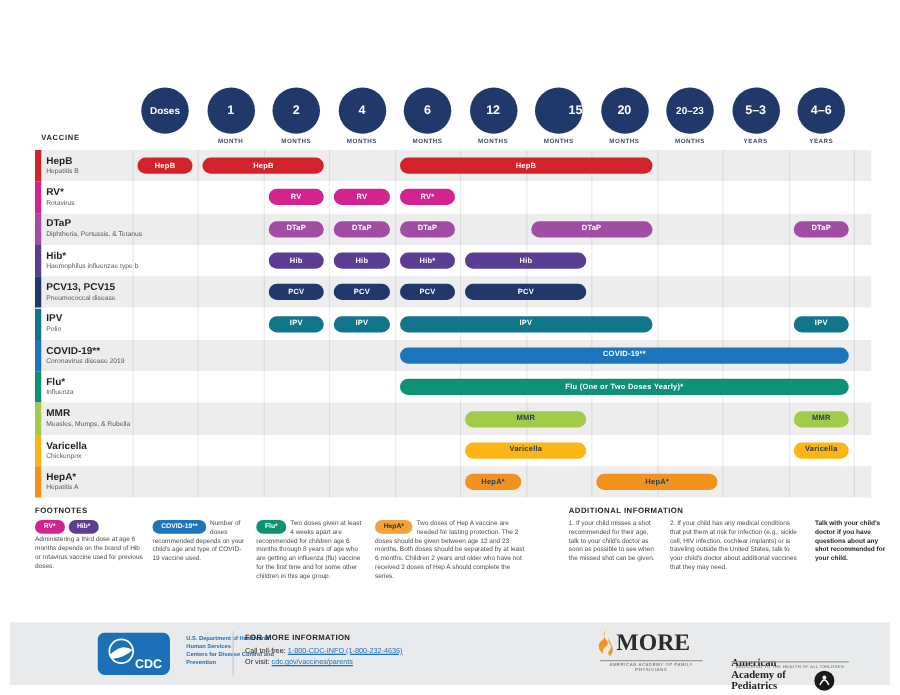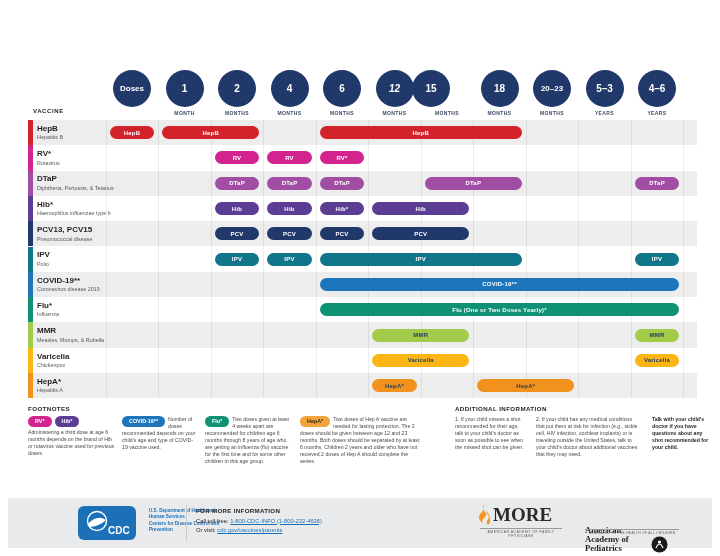--- a/index.html
+++ b/index.html
@@ -73,30 +73,30 @@
       </div>
       <div class="age-sub" style="left: 211px;">MONTHS</div>
       <div class="age-circle" style="left: 270.5px;">
         <span class="age-top" style="font-size: 10px;">4</span>
       </div>
       <div class="age-sub" style="left: 263.5px;">MONTHS</div>
       <div class="age-circle" style="left: 323px;">
         <span class="age-top" style="font-size: 10px;">6</span>
       </div>
       <div class="age-sub" style="left: 316px;">MONTHS</div>
-      <div class="age-circle" style="left: 375.5px; font-style: italic;">
+      <div class="age-circle" style="left: 375.5px;">
         <span class="age-top" style="font-size: 10px;">12</span>
       </div>
       <div class="age-sub" style="left: 368.5px;">MONTHS</div>
-      <div class="age-circle" style="left: 412px;">
+      <div class="age-circle" style="left: 428px; justify-content: flex-end;">
         <span class="age-top" style="font-size: 10px;">15</span>
       </div>
       <div class="age-sub" style="left: 421px;">MONTHS</div>
       <div class="age-circle" style="left: 480.5px;">
-        <span class="age-top" style="font-size: 10px;">18</span>
+        <span class="age-top" style="font-size: 10px;">20</span>
       </div>
       <div class="age-sub" style="left: 473.5px;">MONTHS</div>
       <div class="age-circle" style="left: 533px;">
         <span class="age-top" style="font-size: 8px;">20–23</span>
       </div>
       <div class="age-sub" style="left: 526px;">MONTHS</div>
       <div class="age-circle" style="left: 585.5px;">
         <span class="age-top" style="font-size: 10px;">5–3</span>
       </div>
       <div class="age-sub" style="left: 578.5px;">YEARS</div>

